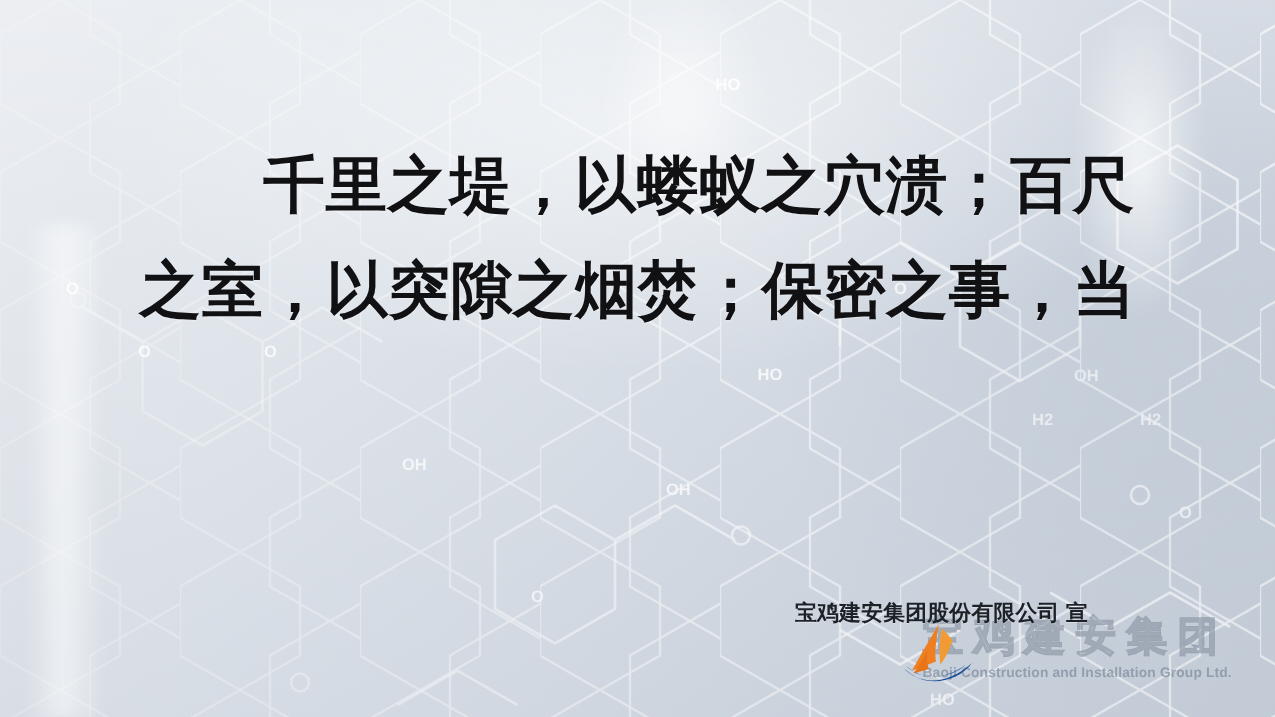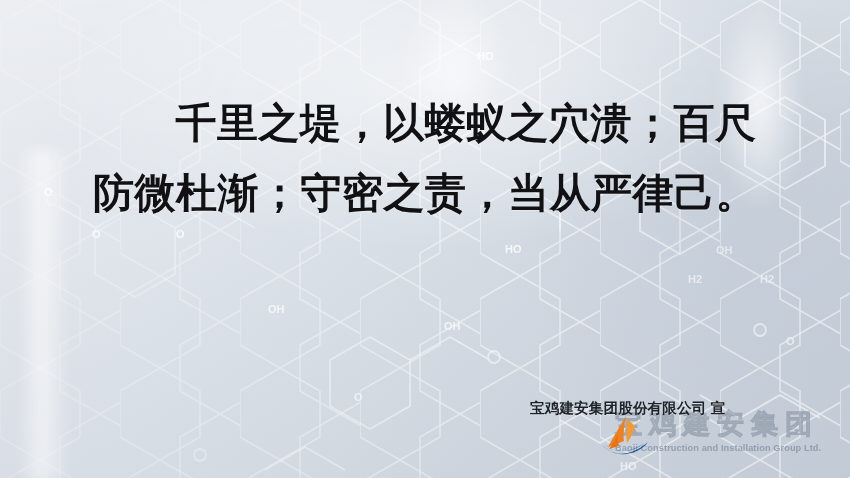--- a/index.html
+++ b/index.html
@@ -192,21 +192,21 @@
     </svg>
   </div>
 
   <div class="vignette bg-layer"></div>
   <div class="glow-col bg-layer"></div>
   <div class="glow-col2 bg-layer"></div>
   <div class="left-streak bg-layer"></div>
 
   <div class="quote">
     <span class="quote-line indent">千里之堤，以蝼蚁之穴溃；百尺</span>
-    <span class="quote-line">防微杜渐；守密之责，当从严律己。</span>
+    <span class="quote-line">之室，以突隙之烟焚；保密之事，当</span>
   </div>
 
   <div class="footer">
 
     <div class="wm-block">
       <div class="wm-cn">宝鸡建安集团</div>
       <div class="wm-en">Baoji Construction and Installation Group Ltd.</div>
     </div>
 
     <svg class="logo-mark" viewBox="0 0 60 46">

